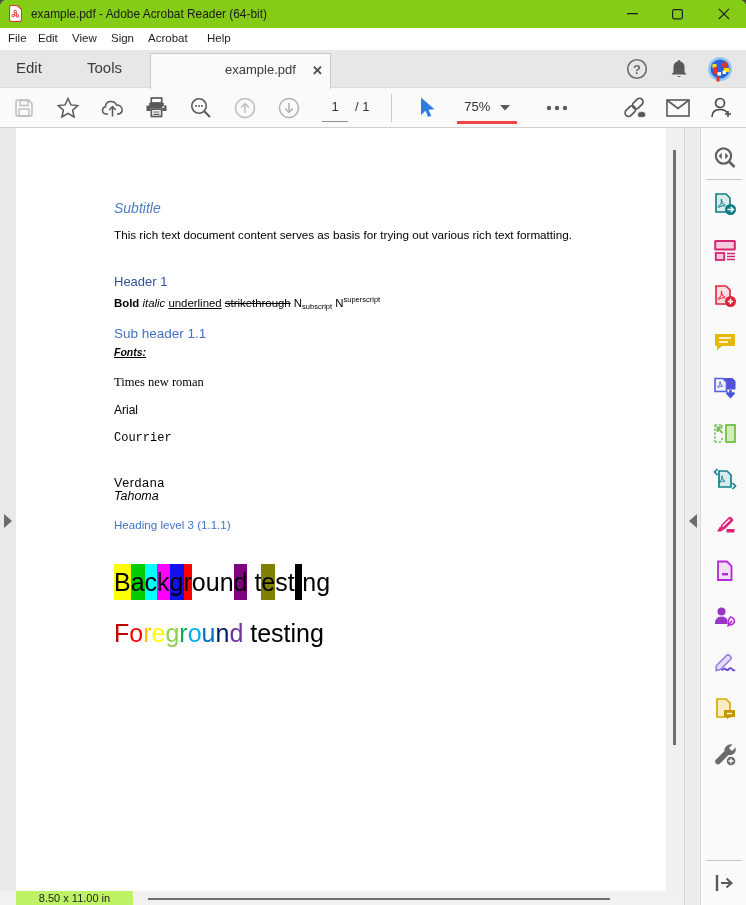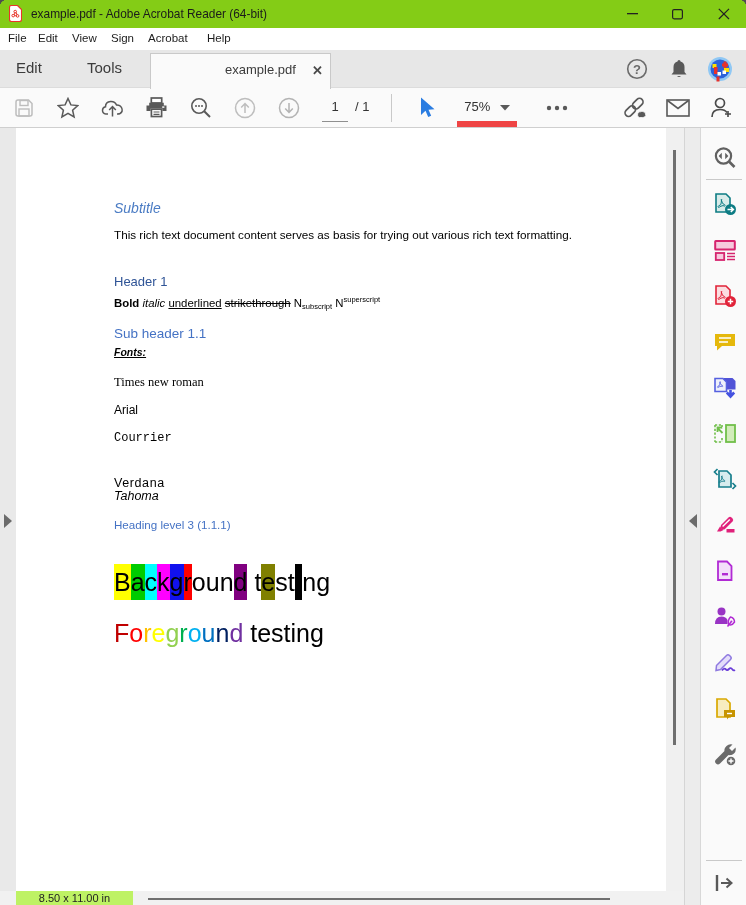--- a/index.html
+++ b/index.html
@@ -166,21 +166,21 @@
 
   <span style="position:absolute; left:322px; top:11px; width:26px; text-align:center; font-size:13px; color:#333; border-bottom:1px solid #8f8f8f; padding-bottom:7px;">1</span>
   <span style="position:absolute; left:355px; top:11px; font-size:13px; color:#333;">/ 1</span>
 
   <div style="position:absolute; left:391px; top:6px; width:1px; height:28px; background:#c9c9c9;"></div>
 
   <svg style="left:416px; top:8px;" width="20" height="24" viewBox="0 0 20 24">
     <path d="M5 1.5 L5 19 L9.5 14.8 L12.2 21 L15.2 19.7 L12.5 13.7 L18.5 13.2 Z" fill="#2b7de1"></path>
   </svg>
 
-  <span style="position:absolute; left:457px; top:11px; width:60px; text-align:left; font-size:13px; color:#333; border-bottom:6px solid #ef4444; padding-bottom:7px;">&nbsp;&nbsp;75%</span>
+  <span style="position:absolute; left:457px; top:11px; width:60px; text-align:left; font-size:13px; color:#333; border-bottom:3px solid #ef4444; padding-bottom:7px;">&nbsp;&nbsp;75%</span>
   <svg style="left:498px; top:16px;" width="14" height="8" viewBox="0 0 14 8">
       <path d="M2 1 L7 6.5 L12 1 Z" fill="#595959"></path>
     </svg>
 
   <svg style="left:546px; top:16px;" width="22" height="8" viewBox="0 0 22 8">
     <circle cx="3" cy="4" r="2.2" fill="#595959"></circle>
       <circle cx="11" cy="4" r="2.2" fill="#595959"></circle>
       <circle cx="19" cy="4" r="2.2" fill="#595959"></circle>
   </svg>
 

